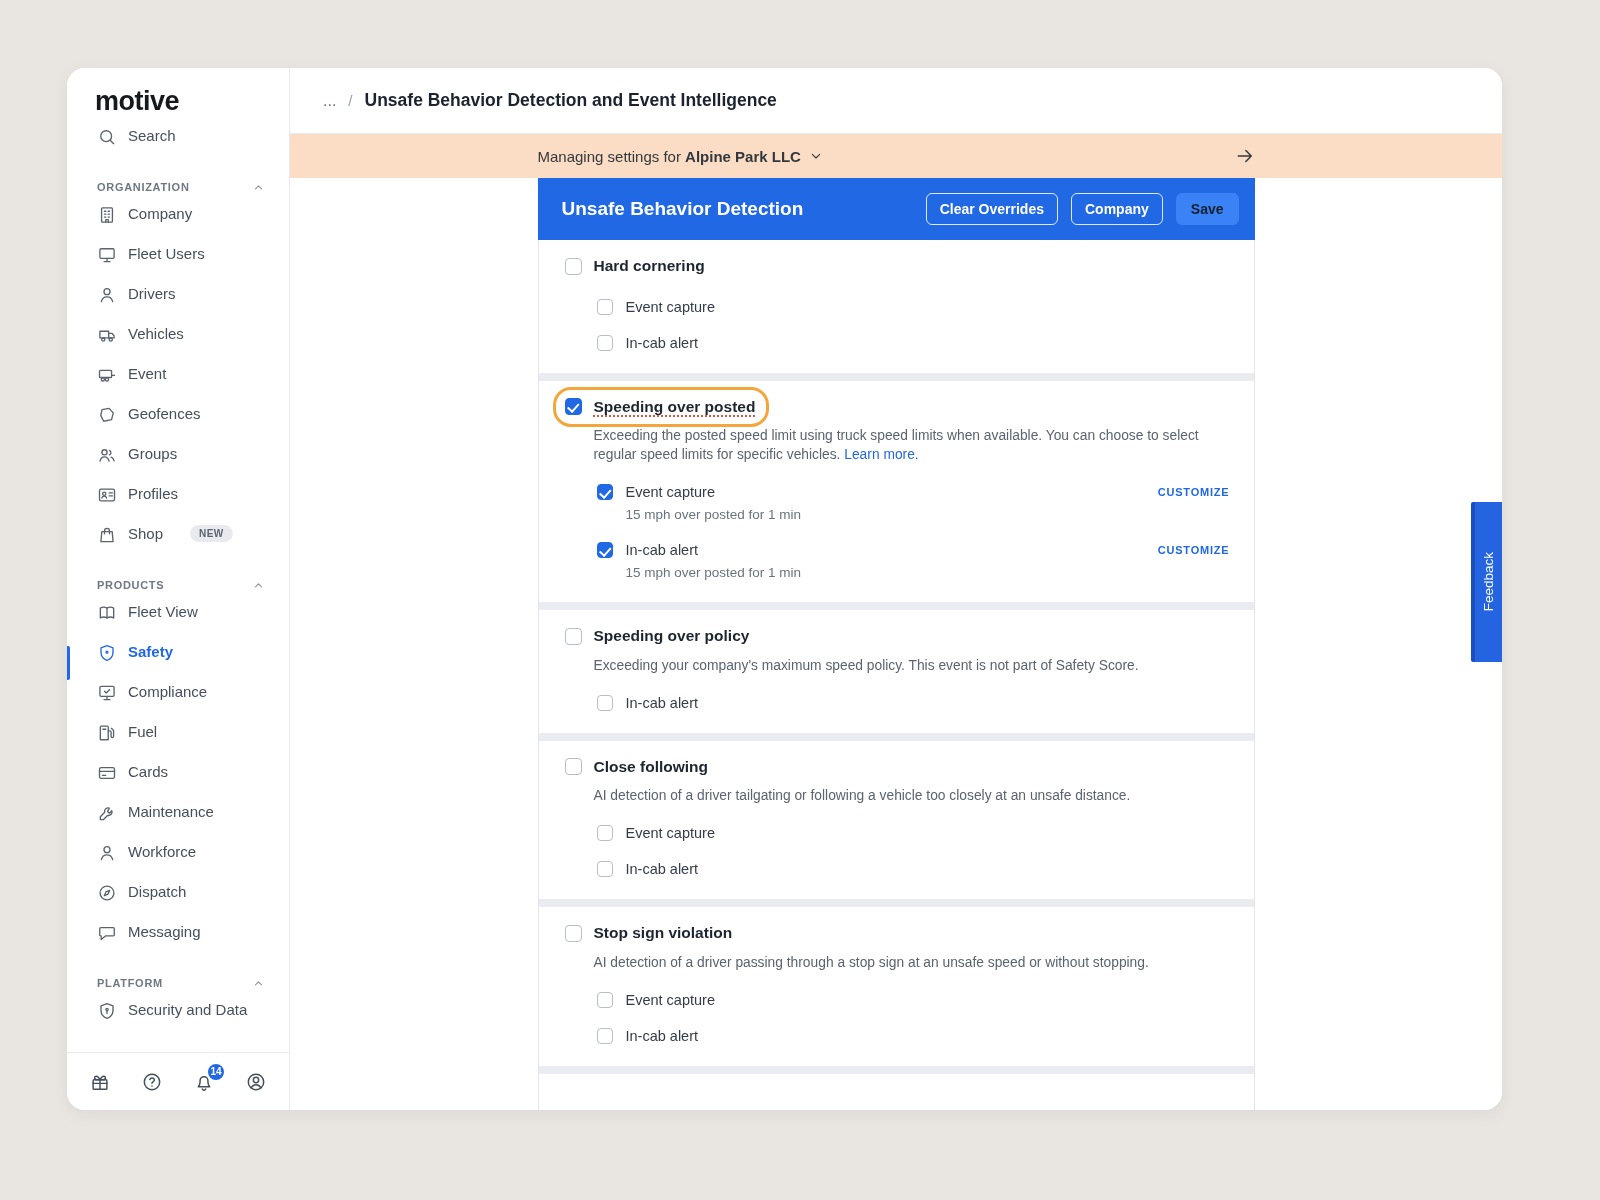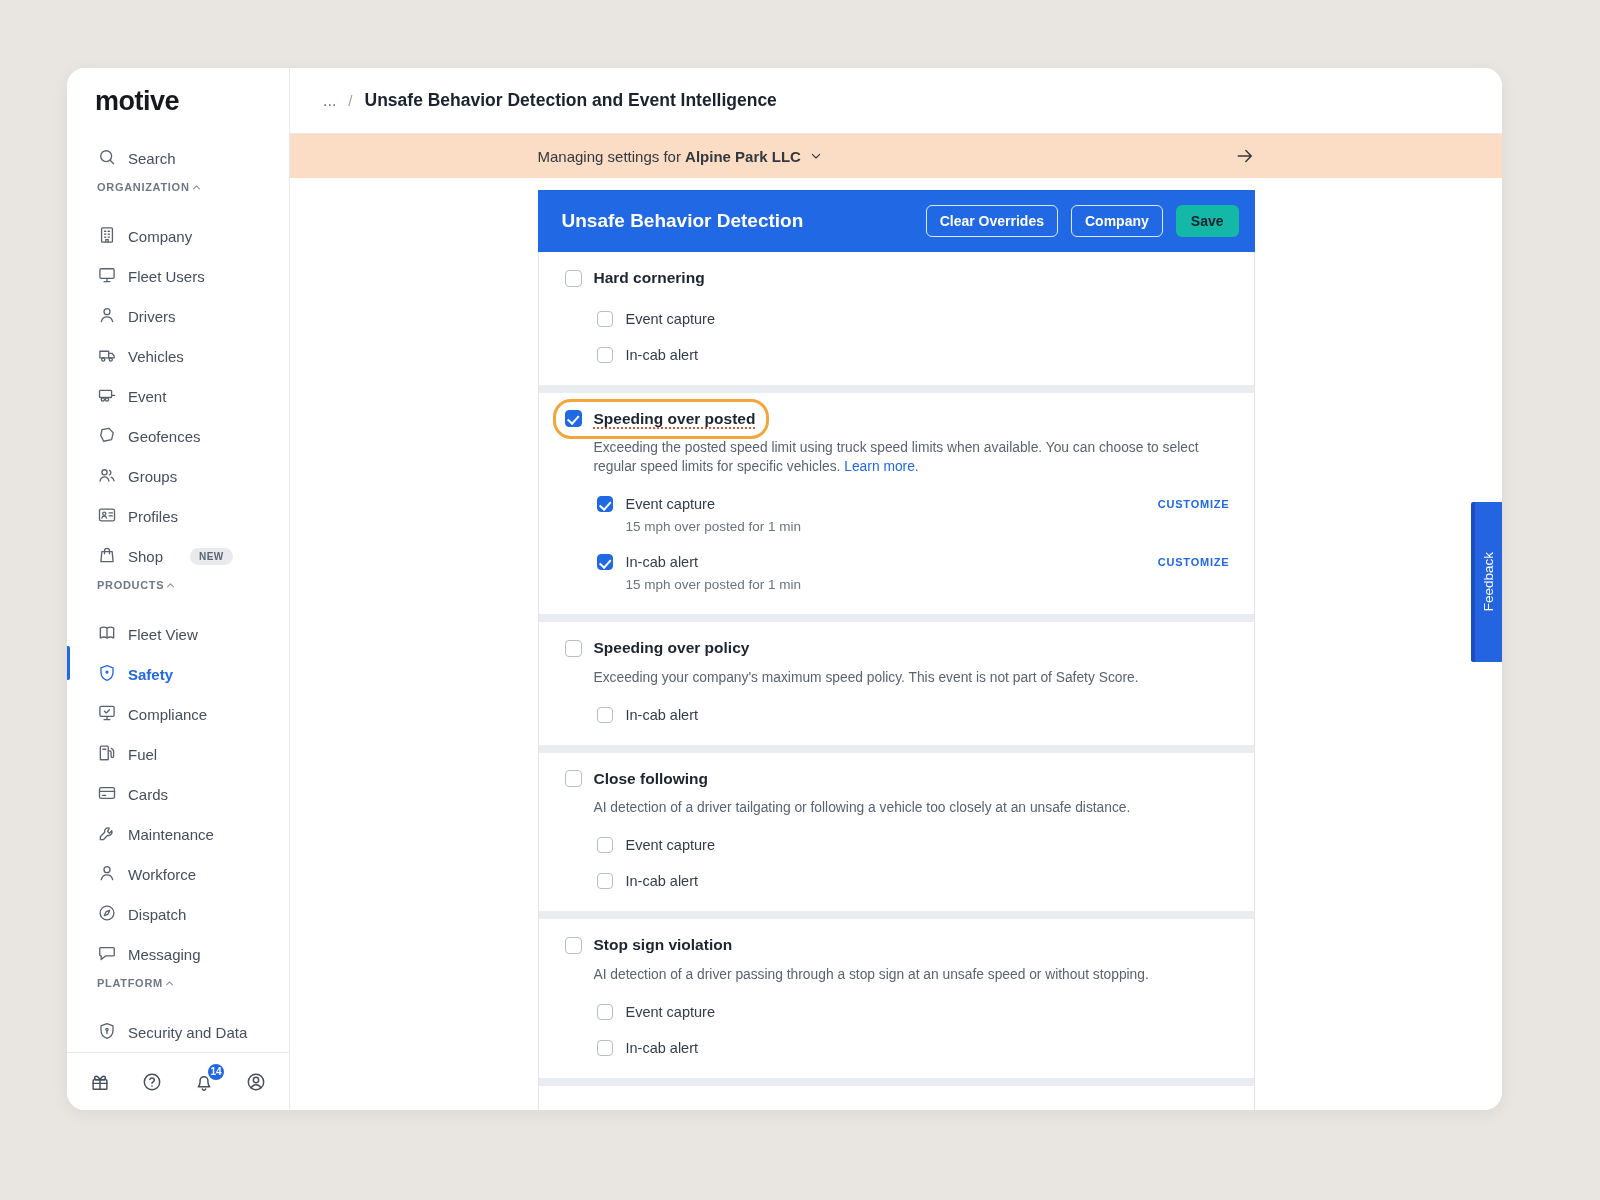--- a/index.html
+++ b/index.html
@@ -22,32 +22,32 @@
     width:223px; flex:none; border-right:1px solid #e8eaee;
     display:flex; flex-direction:column; padding-top:14px; background:#fff;
   }
   .logo {
     font-size:27px; font-weight:800; color:#15181d;
     padding:4px 0 10px 28px; letter-spacing:-0.5px;
   }
   .icon { display:inline-flex; width:20px; height:20px; flex:none; }
   .icon svg { width:100%; height:100%; stroke:#59636f; fill:none; stroke-width:1.6; stroke-linecap:round; stroke-linejoin:round; }
   .nav-item {
-    height:40px; display:flex; align-items:flex-end; padding-left:30px; gap:11px;
+    height:40px; display:flex; align-items:flex-start; padding-left:30px; gap:11px;
     cursor:pointer; position:relative;
   }
   .nav-label { font-size:15px; color:#454f5d; white-space:nowrap; }
   .nav-item.active .nav-label { color:#2068e4; font-weight:700; }
   .nav-item.active .icon svg { stroke:#2068e4; }
   .nav-item.active::before {
     content:""; position:absolute; left:0; top:3px; bottom:3px; width:3px;
     background:#2068e4; border-radius:0 2px 2px 0;
   }
   .sec-head {
-    height:36px; display:flex; align-items:center; 
+    height:36px; display:flex; align-items:center; justify-content:space-between;
     padding:0 24px 0 30px; margin-top:2px; cursor:pointer;
   }
   .sec-label { font-size:11px; font-weight:700; letter-spacing:.7px; color:#6e7885; }
   .chev { width:13px; height:13px; }
   .chev svg { stroke:#8a929d; stroke-width:2; }
   .badge-new {
     margin-left:16px; background:#e8eaee; color:#5a6472;
     font-size:10px; font-weight:700; letter-spacing:.4px;
     padding:3px 9px; border-radius:10px;
   }
@@ -77,34 +77,34 @@
   .banner-inner { width:717px; height:100%; margin:0 auto; display:flex; align-items:center; gap:7px; }
   .banner-text { font-size:15px; color:#33383f; }
   .banner-text b { font-weight:700; }
   .banner .icon svg { stroke:#33383f; }
   .banner .chev-down { width:16px; height:16px; cursor:pointer; }
   .banner .spacer { flex:1; }
   .arrow-icon { width:20px; height:20px; cursor:pointer; }
   .arrow-icon svg { stroke:#33383f; stroke-width:1.8; }
 
   .content { flex:1; position:relative; background:#fff; overflow:hidden; }
-  .panel { width:717px; margin:12px auto; }
+  .panel { width:717px; margin:0 auto; }
   .panel-header {
     height:62px; background:#2068e4; display:flex; align-items:center;
     padding:0 16px 0 24px;
   }
   .panel-title { color:#fff; font-size:19px; font-weight:700; flex:1; }
   .panel-actions { display:flex; gap:13px; align-items:center; }
   button { font-family:inherit; cursor:pointer; }
   .btn-ghost {
     background:transparent; border:1px solid rgba(255,255,255,.85); color:#fff;
     font-size:14px; font-weight:600; padding:7px 13px; border-radius:6px;
   }
   .btn-save {
-    background:#14b8a6; border:none; color:#16202e;
+    background:#3b82f6; border:none; color:#16202e;
     font-size:14px; font-weight:700; padding:8px 15px; border-radius:6px;
   }
   .panel-body {
     background:#e9ecf0; border:1px solid #e2e5ea; border-top:none;
     display:flex; flex-direction:column; gap:8px;
   }
   .setting { background:#fff; padding:17px 24px 22px 26px; position:relative; }
   .title-row { display:inline-flex; align-items:center; gap:12px; position:relative; }
   .setting-title { font-size:15.5px; font-weight:700; color:#1d2530; }
   .setting-title.overridden {

